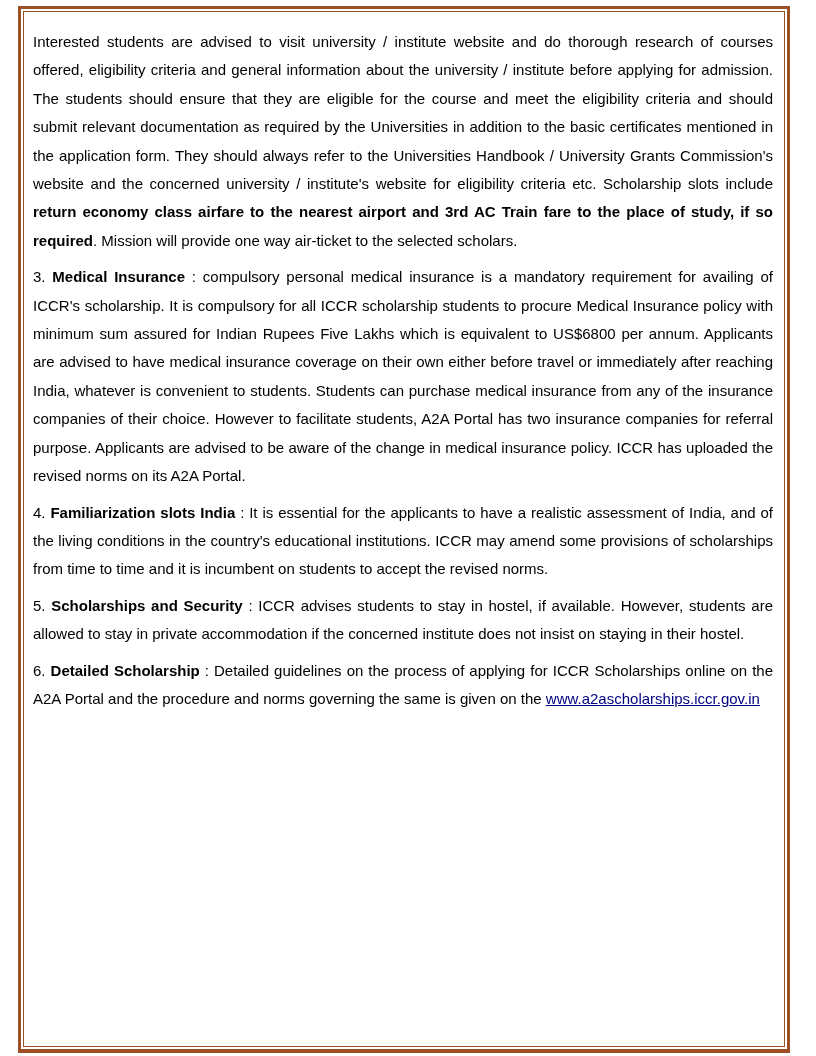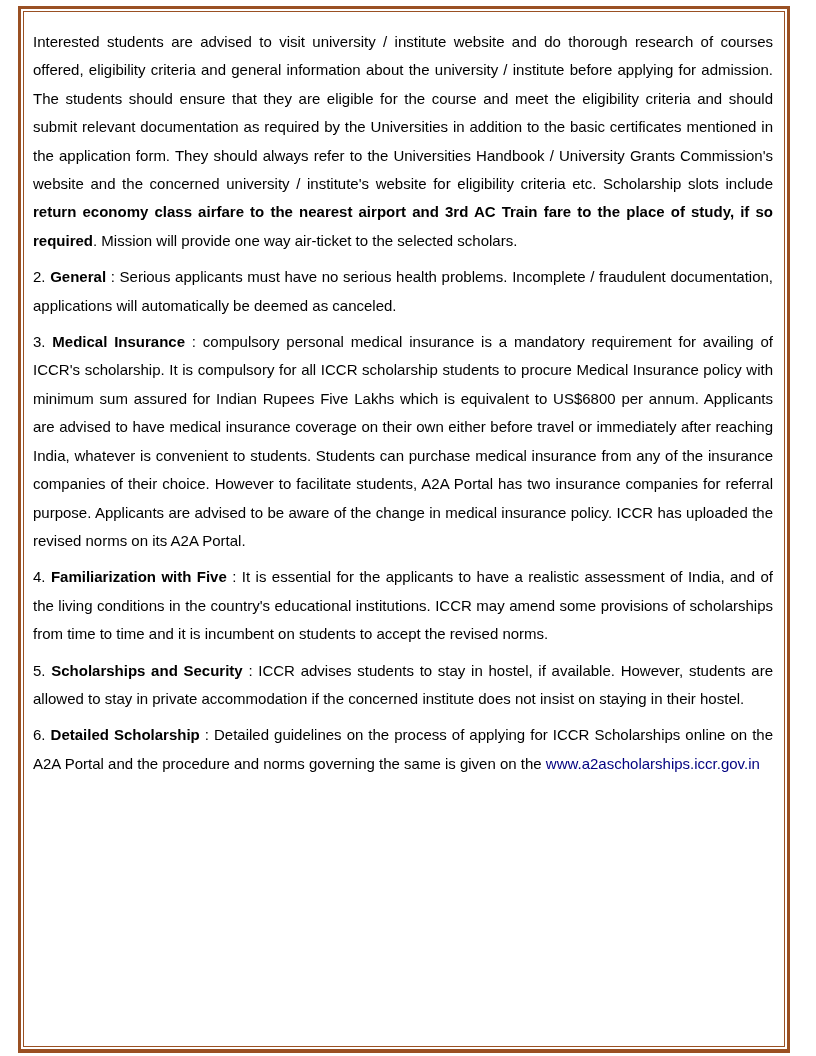--- a/index.html
+++ b/index.html
@@ -40,31 +40,31 @@
     font-size: 15px;
     line-height: 28.4px;
     text-align: justify;
     color: var(--text-color, #000);
   }
   .doc-body p span.b {
     font-weight: bold;
   }
   .doc-body a.doc-link {
     color: var(--link-color, #000080);
+    text-decoration: underline;
     cursor: pointer;
     word-break: break-all;
   }
 </style>
 </head>
 <body>
 
 <div class="page">
   <div class="page-inner">
     <div class="doc-body">
         <p><span class="">Interested students are advised to visit university / institute website and do thorough research of courses offered, eligibility criteria and general information about the university / institute before applying for admission. The students should ensure that they are eligible for the course and meet the eligibility criteria and should submit relevant documentation as required by the Universities in addition to the basic certificates mentioned in the application form. They should always refer to the Universities Handbook / University Grants Commission's website and the concerned university / institute's website for eligibility criteria etc. Scholarship slots include </span><span class="b">return economy class airfare to the nearest airport and 3rd AC Train fare to the place of study, if so required</span><span class="">. Mission will provide one way air-ticket to the selected scholars.</span></p>
-        <p><span class="">2. </span><span class="b">General</span><span class=""> : Serious applicants must have no serious health problems. Incomplete / fraudulent documentation, applications will automatically be deemed as canceled.</span></p>
         <p><span class="">3. </span><span class="b">Medical Insurance</span><span class=""> : compulsory personal medical insurance is a mandatory requirement for availing of ICCR's scholarship. It is compulsory for all ICCR scholarship students to procure Medical Insurance policy with minimum sum assured for Indian Rupees Five Lakhs which is equivalent to US$6800 per annum. Applicants are advised to have medical insurance coverage on their own either before travel or immediately after reaching India, whatever is convenient to students. Students can purchase medical insurance from any of the insurance companies of their choice. However to facilitate students, A2A Portal has two insurance companies for referral purpose. Applicants are advised to be aware of the change in medical insurance policy. ICCR has uploaded the revised norms on its A2A Portal.</span></p>
-        <p><span class="">4. </span><span class="b">Familiarization with Five</span><span class=""> : It is essential for the applicants to have a realistic assessment of India, and of the living conditions in the country's educational institutions. ICCR may amend some provisions of scholarships from time to time and it is incumbent on students to accept the revised norms.</span></p>
+        <p><span class="">4. </span><span class="b">Familiarization slots India</span><span class=""> : It is essential for the applicants to have a realistic assessment of India, and of the living conditions in the country's educational institutions. ICCR may amend some provisions of scholarships from time to time and it is incumbent on students to accept the revised norms.</span></p>
         <p><span class="">5. </span><span class="b">Scholarships and Security</span><span class=""> : ICCR advises students to stay in hostel, if available. However, students are allowed to stay in private accommodation if the concerned institute does not insist on staying in their hostel.</span></p>
         <p><span class="">6. </span><span class="b">Detailed Scholarship</span><span class=""> : Detailed guidelines on the process of applying for ICCR Scholarships online on the A2A Portal and the procedure and norms governing the same is given on the </span><a class="doc-link">www.a2ascholarships.iccr.gov.in</a></p>
       </div>
   </div>
 </div>
 
 </body></html>

